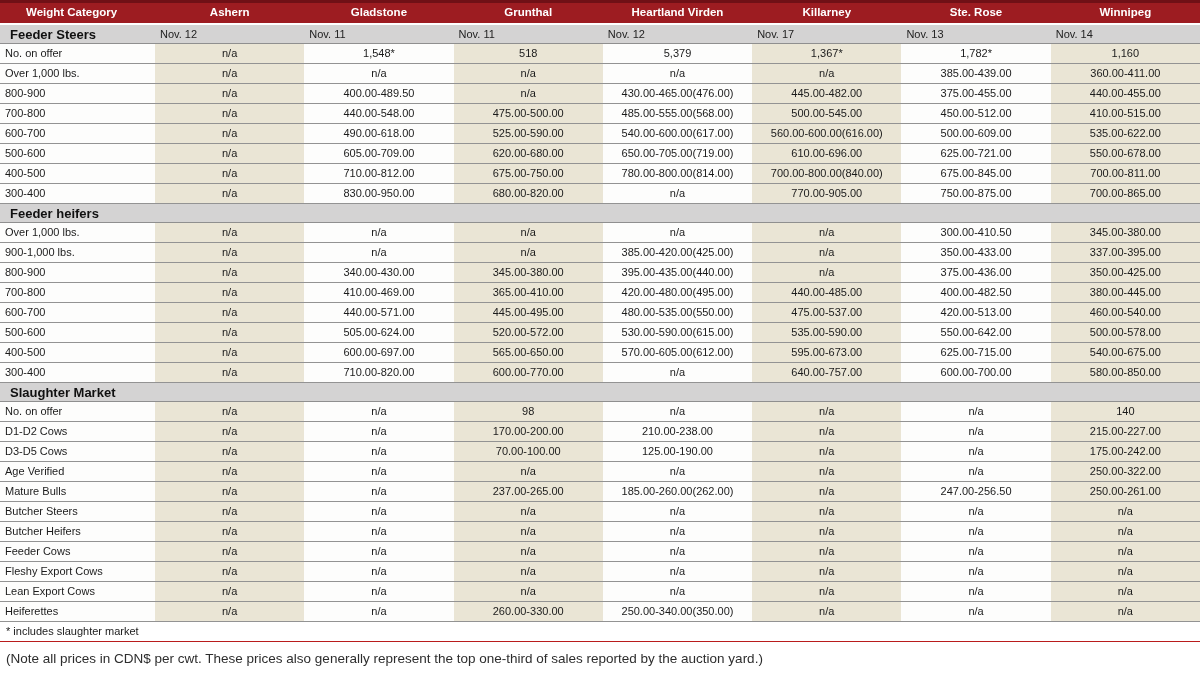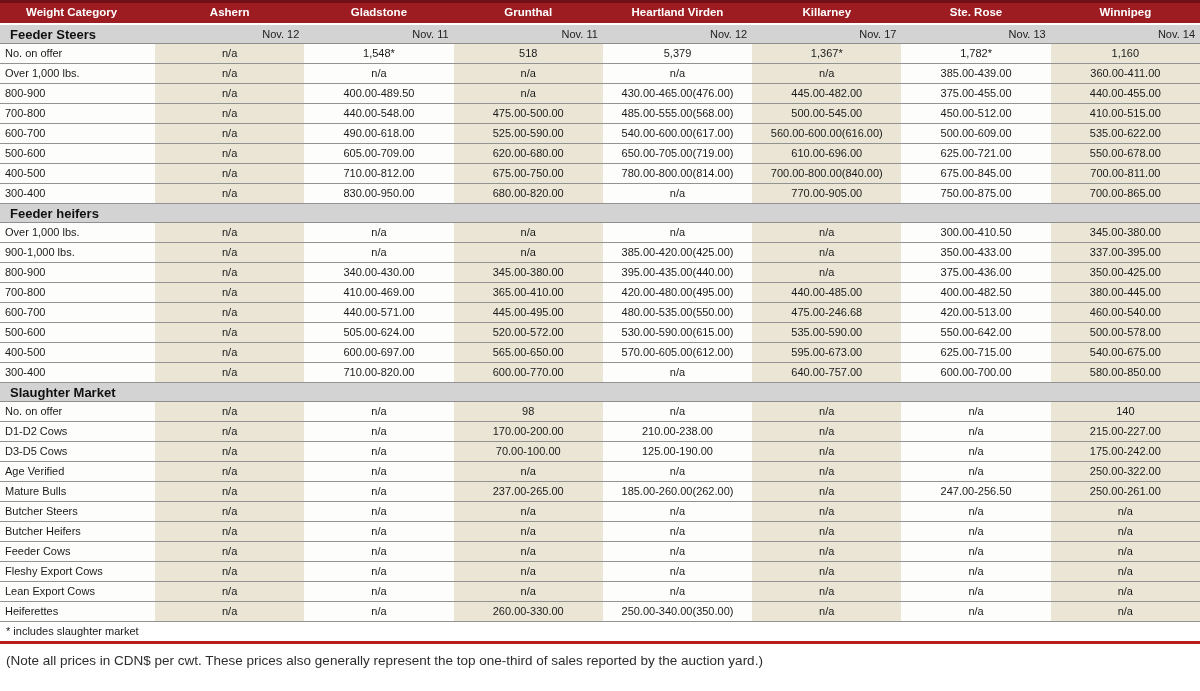--- a/index.html
+++ b/index.html
@@ -6,28 +6,28 @@
   body{width:1200px;font-family:"Liberation Sans",sans-serif;color:#1b1b1b;}
   .page{width:1200px;}
 
   table.price-table{width:1200px;border-collapse:collapse;table-layout:fixed;border-top:3px solid #701016;}
   col.c0{width:155px;}
   th,td{padding:0 5px;font-size:11px;line-height:1;white-space:nowrap;overflow:hidden;}
 
   tr.head-row th{background:#9d1c21;color:#ffffff;font-weight:bold;font-size:11.5px;height:20px;text-align:center;border-bottom:2px solid #ffffff;}
   tr.head-row th.row-label{text-align:left;padding-left:26px;}
 
-  tr.section-row td{background:#d4d3d3;height:18px;text-align:right;border-top:1px solid #8f8f8f;border-bottom:1px solid #8f8f8f;color:#222222;}
+  tr.section-row td{background:#d4d3d3;height:18px;text-align:left;border-top:1px solid #8f8f8f;border-bottom:1px solid #8f8f8f;color:#222222;}
   tr.section-row td.row-label{text-align:left;font-weight:bold;padding-left:10px;font-size:13px;color:#101010;}
 
   tr.data-row td{background:#fdfdfc;height:19px;text-align:center;border-bottom:1px solid #939393;}
   tr.data-row td.shade{background:#eae5d5;}
   tr.data-row td.row-label{text-align:left;}
 
-  .footnote{font-size:11px;padding:3px 6px 4px 6px;border-bottom:3px solid #b91c1c;color:#1b1b1b;}
+  .footnote{font-size:11px;padding:3px 6px 4px 6px;border-bottom:1px solid #b91c1c;color:#1b1b1b;}
   .note{font-size:13.5px;padding:9px 6px;color:#2d2d2d;}
 </style>
 </head>
 <body>
 
 <div class="page">
   <table class="price-table">
     <colgroup>
       <col class="c0">
         <col>
@@ -190,21 +190,21 @@
           <td class="shade">440.00-485.00</td>
           <td>400.00-482.50</td>
           <td class="shade">380.00-445.00</td>
         </tr>
         <tr class="data-row">
           <td class="row-label">600-700</td>
           <td class="shade">n/a</td>
           <td>440.00-571.00</td>
           <td class="shade">445.00-495.00</td>
           <td>480.00-535.00(550.00)</td>
-          <td class="shade">475.00-246.68</td>
+          <td class="shade">475.00-537.00</td>
           <td>420.00-513.00</td>
           <td class="shade">460.00-540.00</td>
         </tr>
         <tr class="data-row">
           <td class="row-label">500-600</td>
           <td class="shade">n/a</td>
           <td>505.00-624.00</td>
           <td class="shade">520.00-572.00</td>
           <td>530.00-590.00(615.00)</td>
           <td class="shade">535.00-590.00</td>

